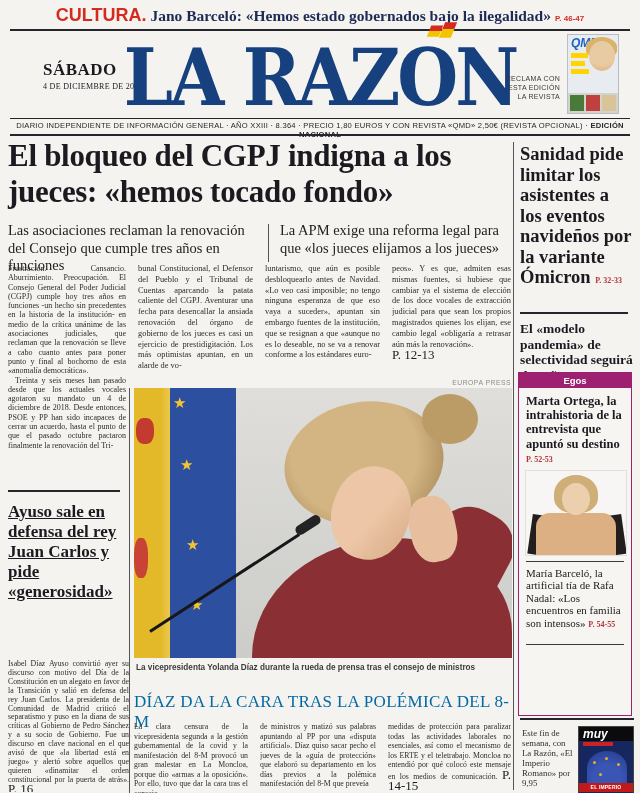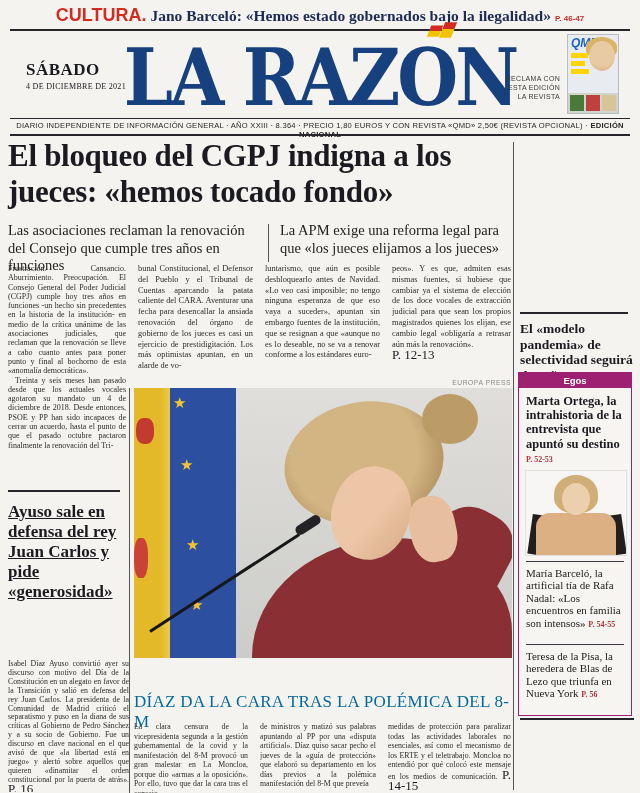--- a/index.html
+++ b/index.html
@@ -9,21 +9,21 @@
   .rule{position:absolute;background:var(--rule,#26252b);height:2px;}
   .vrule{position:absolute;background:#54535a;width:1px;}
 
   
   .topstrip{top:5px;left:0;width:640px;text-align:center;white-space:nowrap;}
   .kicker{font-family:"Liberation Sans",sans-serif;font-weight:bold;font-size:18px;color:var(--red);}
   .topline{font-size:15.5px;font-weight:bold;color:#1d2a55;}
   .topref{font-family:"Liberation Sans",sans-serif;font-weight:bold;font-size:8px;color:var(--red);}
 
   
-  .dateblock{left:26px;top:60px;color:#191920;}
+  .dateblock{left:43px;top:60px;color:#191920;}
   .dateday{font-size:17px;font-weight:bold;letter-spacing:.5px;}
   .datefull{font-size:8px;letter-spacing:.3px;margin-top:2px;}
   .logo{left:110px;top:30px;width:420px;height:88px;text-align:center;color:var(--navy);
         font-family:"DejaVu Serif",serif;font-weight:bold;font-size:70px;line-height:86px;
         letter-spacing:-3px;transform:scaleY(1.12);transform-origin:center top;white-space:nowrap;}
   .logo-o-wrap{position:relative;display:inline-block;}
   .flag-bar{position:absolute;width:12px;height:12px;transform:skewX(-24deg);
             background:linear-gradient(180deg,var(--red) 0 46%,#f2c400 46% 100%);}
   .flag-bar.b1{top:-4px;right:14px;height:10px;}
   .flag-bar.b2{top:-7px;right:1px;height:14px;}
@@ -183,21 +183,21 @@
     <div class="abs subdeck sub1">Las asociaciones reclaman la renovación del Consejo que cumple tres años en funciones</div>
     <div class="abs headline">El bloqueo del CGPJ indigna a los jueces: «hemos tocado fondo»</div>
     <div class="vrule subvr"></div>
     <div class="abs subdeck sub2">La APM exige una reforma legal para que «los jueces elijamos a los jueces»</div>
 
     <div class="abs bodytxt col1">
       <p>Frustración. Cansancio. Aburrimiento. Preocupación. El Consejo General del Poder Judicial (CGPJ) cumple hoy tres años en funciones -un hecho sin precedentes en la historia de la institución- en medio de la crítica unánime de las asociaciones judiciales, que reclaman que la renovación se lleve a cabo cuanto antes para poner punto y final al bochorno de esta «anomalía democrática».</p>
       <p>Treinta y seis meses han pasado desde que los actuales vocales agotaron su mandato un 4 de diciembre de 2018. Desde entonces, PSOE y PP han sido incapaces de cerrar un acuerdo, hasta el punto de que el pasado octubre pactaron finalmente la renovación del Tri-</p>
     </div>
     <div class="abs bodytxt col2">
-      <p>bunal Constitucional, el Defensor del Pueblo y el Tribunal de Cuentas aparcando la patata caliente del CARA. Aventurar una fecha para desencallar la ansiada renovación del órgano de gobierno de los jueces es casi un ejercicio de prestidigitación. Los más optimistas apuntan, en un alarde de vo-</p>
+      <p>bunal Constitucional, el Defensor del Pueblo y el Tribunal de Cuentas aparcando la patata caliente del CGPJ. Aventurar una fecha para desencallar la ansiada renovación del órgano de gobierno de los jueces es casi un ejercicio de prestidigitación. Los más optimistas apuntan, en un alarde de vo-</p>
     </div>
     <div class="abs bodytxt col3">
       <p>luntarismo, que aún es posible desbloquearlo antes de Navidad. «Lo veo casi imposible; no tengo ninguna esperanza de que eso vaya a suceder», apuntan sin embargo fuentes de la institución, que se resignan a que «aunque no es lo deseable, no se va a renovar conforme a los estándares euro-</p>
     </div>
     <div class="abs bodytxt col4">
       <p>peos». Y es que, admiten esas mismas fuentes, si hubiese que cambiar ya el sistema de elección de los doce vocales de extracción judicial para que sean los propios magistrados quienes los elijan, ese cambio legal «obligaría a retrasar aún más la renovación».</p>
       <span class="pref">P. 12-13</span>
     </div>
     <div class="abs credit">EUROPA PRESS</div>
 
@@ -211,20 +211,21 @@
       </div>
       <div class="hair"></div>
       <div class="bun"></div>
       <div class="blouse"></div>
       <div class="arm"></div>
       <div class="face"></div>
       <div class="hand"></div>
       <div class="mic-stem"></div>
       <div class="mic-head"></div>
     </div>
+    <div class="abs caption">La vicepresidenta Yolanda Díaz durante la rueda de prensa tras el consejo de ministros</div>
 
     <div class="vrule railvr"></div>
 
     <div class="abs dheadline">DÍAZ DA LA CARA TRAS LA POLÉMICA DEL 8-M</div>
     <div class="abs bodytxt dcol dcol1">
         <p>La clara censura de la vicepresidenta segunda a la gestión gubernamental de la covid y la manifestación del 8-M provocó un gran malestar en La Moncloa, porque dio «armas a la oposición». Por ello, tuvo que dar la cara tras el consejo</p>
       </div>
     <div class="abs bodytxt dcol dcol2">
         <p>de ministros y matizó sus palabras apuntando al PP por una «disputa artificial». Díaz quiso sacar pecho el jueves de la «guía de protección» que elaboró su departamento en los días previos a la polémica manifestación del 8-M que preveía</p>
       </div>
@@ -235,20 +236,24 @@
     <div class="rule lrule"></div>
     <div class="abs ayuso-h">Ayuso sale en defensa del rey Juan Carlos y pide «generosidad»</div>
     <div class="abs bodytxt ayuso-body">
       <p><span>Isabel Díaz Ayuso convirtió ayer su discurso con motivo del Día de la Constitución en un alegato en favor de la Transición y salió en defensa del rey Juan Carlos. La presidenta de la Comunidad de Madrid criticó el separatismo y puso en la diana de sus críticas al Gobierno de Pedro Sánchez y a su socio de Gobierno. Fue un discurso en clave nacional en el que avisó de que «la libertad está en juego» y alertó sobre aquellos que quieren «dinamitar el orden constitucional por la puerta de atrás».</span> <span class="pref">P. 16</span></p>
     </div>
   </div>
 
   <div class="vrule mainvr"></div>
 
   <div class="abs sidebar">
+    <div class="abs s1">
+      <span>Sanidad pide limitar los asistentes a los eventos navideños por la variante Ómicron</span>
+      <span class="sref">P. 32-33</span>
+    </div>
     <div class="rule srule1"></div>
     <div class="abs s2">
       <span>El «modelo pandemia» de selectividad seguirá dos años</span><br>
       <span class="sref">P. 34</span>
     </div>
 
     <div class="abs egos">
       <div class="egos-head">Egos</div>
       <div class="e1">
         <span>Marta Ortega, la intrahistoria de la entrevista que apuntó su destino</span>
@@ -260,22 +265,32 @@
         <span class="m-coat"></span>
         <span class="m-hair"></span>
         <span class="m-face"></span>
       </div>
       <div class="erule er1"></div>
       <div class="e2">
         <span>María Barceló, la artificial tía de Rafa Nadal: «Los encuentros en familia son intensos»</span>
         <span class="sref">P. 54-55</span>
       </div>
       <div class="erule er2"></div>
-      <div class="e3">
-        <span>Teresa de la Pisa, la heredera de Blas de Lezo que triunfa en Nueva York</span>
-        <span class="sref">P. 56</span>
-      </div>
     </div>
 
     <div class="rule srule2"></div>
+    <div class="abs promo">
+      <div class="promo-txt">Este fin de semana, con La Razón, «El Imperio Romano» por 9,95</div>
+      <div class="muy">
+        <span class="muy-band"></span>
+        <span class="muy-logo">muy</span>
+        <span class="muy-red"></span>
+        <span class="muy-arch"></span>
+        <span class="muy-dot" style="left:14px;top:34px;"></span>
+        <span class="muy-dot" style="left:26px;top:30px;"></span>
+        <span class="muy-dot" style="left:38px;top:36px;"></span>
+        <span class="muy-dot" style="left:20px;top:46px;"></span>
+        <span class="muy-strip">EL IMPERIO ROMANO</span>
+      </div>
+    </div>
   </div>
 
 </div>
 
 </body></html>

